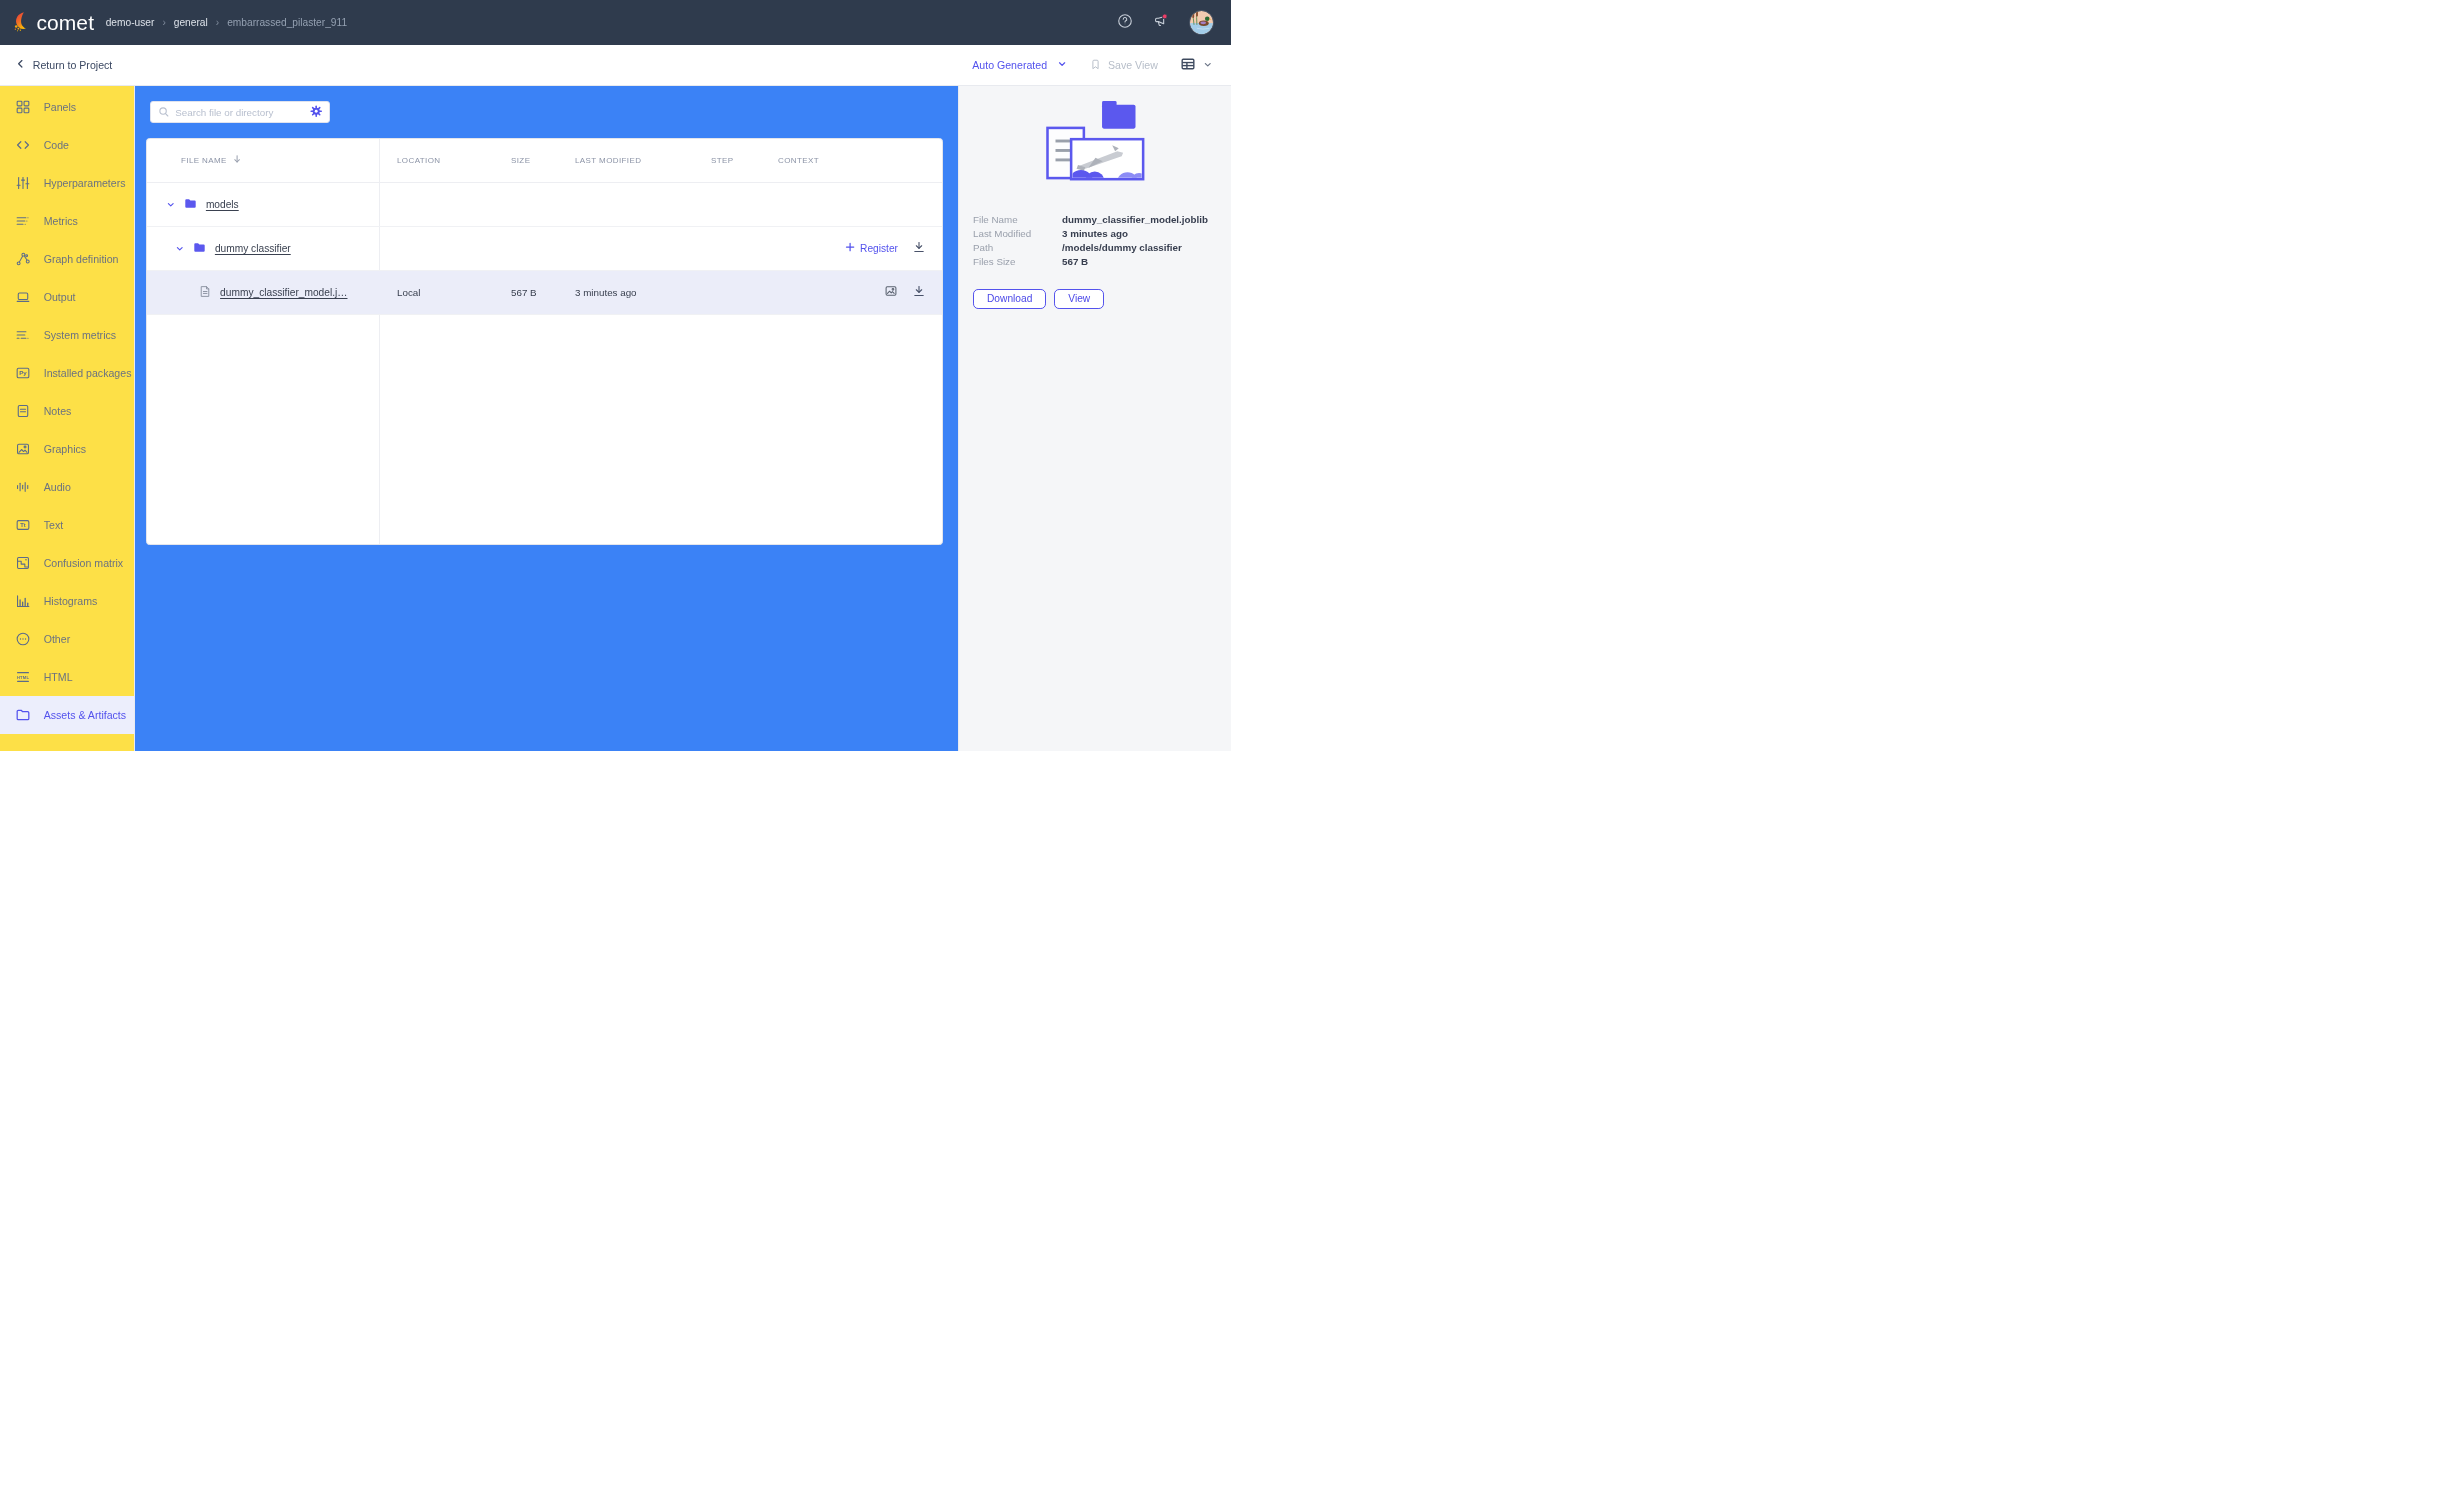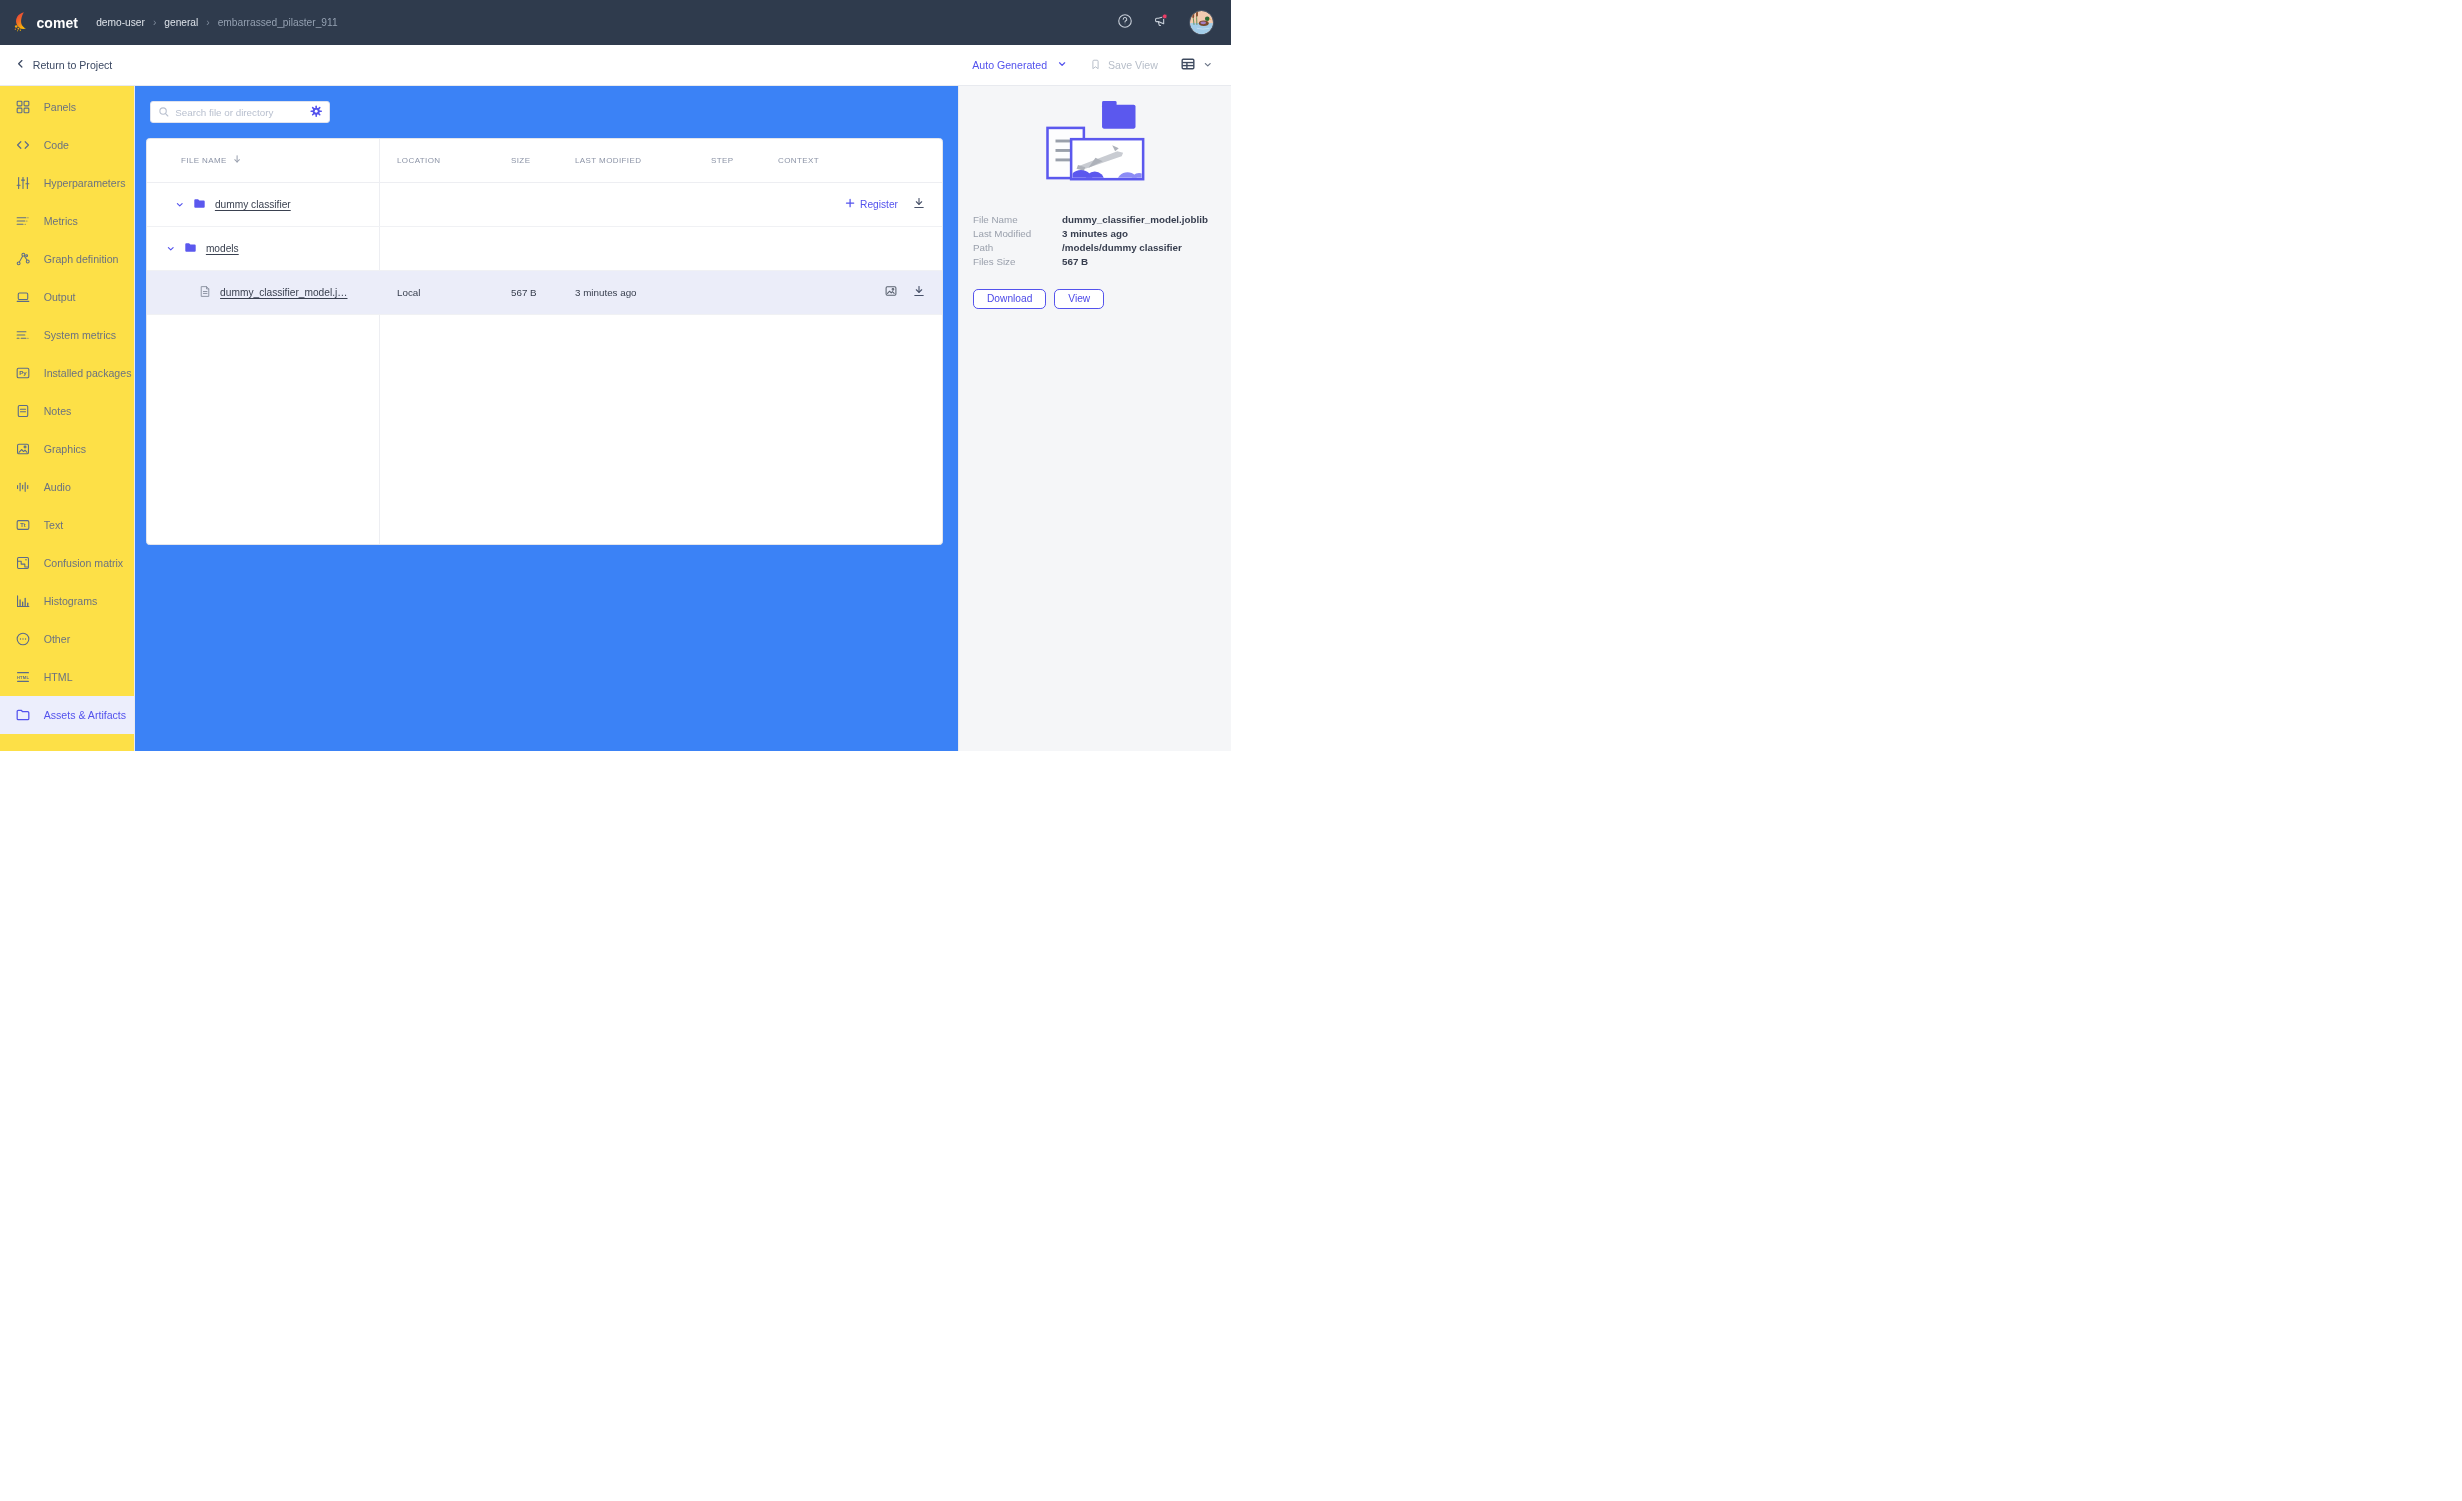--- a/index.html
+++ b/index.html
@@ -5,21 +5,21 @@
   * { box-sizing: border-box; margin: 0; padding: 0; }
   html,body { width:1231px; height:751px; }
   body {
     font-family: "Liberation Sans", sans-serif;
     background:#fff; overflow:hidden; position:relative;
     -webkit-font-smoothing:antialiased;
   }
   
   .topbar { height:45px; background:#2f3b4d; display:flex; align-items:center; padding:0 17.5px 0 11.6px; }
   .logo { display:flex; align-items:center; gap:5.8px; min-width:73px; }
-  .logo-text { color:#fff; font-size:14px; font-weight:700; letter-spacing:0.1px; }
+  .logo-text { color:#fff; font-size:21px; font-weight:400; letter-spacing:0.1px; }
   .breadcrumb { display:flex; align-items:center; gap:8px; margin-left:11.6px; font-size:10.2px; }
   .crumb { color:#dde2e9; cursor:pointer; }
   .crumb.muted { color:#94a0b1; }
   .crumb-sep { color:#7e8a9b; font-size:10.2px; }
   .topbar-right { margin-left:auto; display:flex; align-items:center; gap:19px; }
   .icon-btn { background:none; border:none; cursor:pointer; display:flex; align-items:center; }
   .avatar { width:25px; height:25px; border-radius:50%; overflow:hidden; border:0.7px solid rgba(255,255,255,.15); cursor:pointer; }
   
   .secondbar { height:41px; background:#fff; border-bottom:0.7px solid #e8eaef; display:flex; align-items:center; padding:0 19px 0 14.6px; }
   .return-btn { display:flex; align-items:center; gap:6.6px; color:#3c4963; font-size:10.6px; background:none; border:none; cursor:pointer; }
@@ -429,20 +429,36 @@
               </div>
             <div class="th" style="left:564px;">
                 <span>STEP</span>
               </div>
             <div class="th" style="left:631px;">
                 <span>CONTEXT</span>
               </div>
           </div>
 
           <div class="trow">
+            <div class="name-group" style="left:19px;">
+              <button class="expander">
+                <svg width="9.5" height="9.5" viewBox="0 0 16 16" fill="none" stroke="#5352ed" stroke-width="1.9" stroke-linecap="round" stroke-linejoin="round">
+                    <polyline points="4 6 8 10 12 6"></polyline>
+                  </svg>
+              </button>
+              <span>
+                <svg width="13" height="13" viewBox="0 0 20 20">
+                    <path fill="#5b58ee" d="M2 5 a1.6 1.6 0 0 1 1.6 -1.6 h4.2 l2 2.1 h6.6 A1.6 1.6 0 0 1 18 7.1 v8 a1.6 1.6 0 0 1 -1.6 1.6 h-12.8 A1.6 1.6 0 0 1 2 15.1 Z"></path>
+                  </svg>
+              </span>
+              <button class="file-link">models</button>
+            </div>
+          </div>
+
+          <div class="trow">
             <div class="name-group" style="left:28px;">
               <button class="expander">
                 <svg width="9.5" height="9.5" viewBox="0 0 16 16" fill="none" stroke="#5352ed" stroke-width="1.9" stroke-linecap="round" stroke-linejoin="round">
                     <polyline points="4 6 8 10 12 6"></polyline>
                   </svg>
               </button>
               <span>
                 <svg width="13" height="13" viewBox="0 0 20 20">
                     <path fill="#5b58ee" d="M2 5 a1.6 1.6 0 0 1 1.6 -1.6 h4.2 l2 2.1 h6.6 A1.6 1.6 0 0 1 18 7.1 v8 a1.6 1.6 0 0 1 -1.6 1.6 h-12.8 A1.6 1.6 0 0 1 2 15.1 Z"></path>
                   </svg>
@@ -460,36 +476,20 @@
               </button>
               <button class="icon-btn">
                 <span>
                   <svg width="14" height="14" viewBox="0 0 20 20" fill="none" stroke="#49526a" stroke-width="1.6" stroke-linecap="round" stroke-linejoin="round">
                       <path d="M10 3.5 v8.2"></path>
                       <polyline points="6.2 8.2 10 12 13.8 8.2"></polyline>
                       <path d="M4 16.5 h12"></path>
                     </svg>
                 </span>
               </button>
-            </div>
-          </div>
-
-          <div class="trow">
-            <div class="name-group" style="left:19px;">
-              <button class="expander">
-                <svg width="9.5" height="9.5" viewBox="0 0 16 16" fill="none" stroke="#5352ed" stroke-width="1.9" stroke-linecap="round" stroke-linejoin="round">
-                    <polyline points="4 6 8 10 12 6"></polyline>
-                  </svg>
-              </button>
-              <span>
-                <svg width="13" height="13" viewBox="0 0 20 20">
-                    <path fill="#5b58ee" d="M2 5 a1.6 1.6 0 0 1 1.6 -1.6 h4.2 l2 2.1 h6.6 A1.6 1.6 0 0 1 18 7.1 v8 a1.6 1.6 0 0 1 -1.6 1.6 h-12.8 A1.6 1.6 0 0 1 2 15.1 Z"></path>
-                  </svg>
-              </span>
-              <button class="file-link">models</button>
             </div>
           </div>
 
           <div class="trow selected">
             <div class="name-group" style="left:52px;">
               <span>
                 <svg width="12.4" height="13" viewBox="0 0 18 20" fill="none" stroke="#8d93a2" stroke-width="1.5" stroke-linejoin="round" stroke-linecap="round">
                     <path d="M3.5 2.5 h7.5 l3.5 3.5 v11.5 h-11 Z"></path>
                     <path d="M11 2.5 v3.5 h3.5"></path>
                     <line x1="6.2" y1="10" x2="11.8" y2="10"></line>

